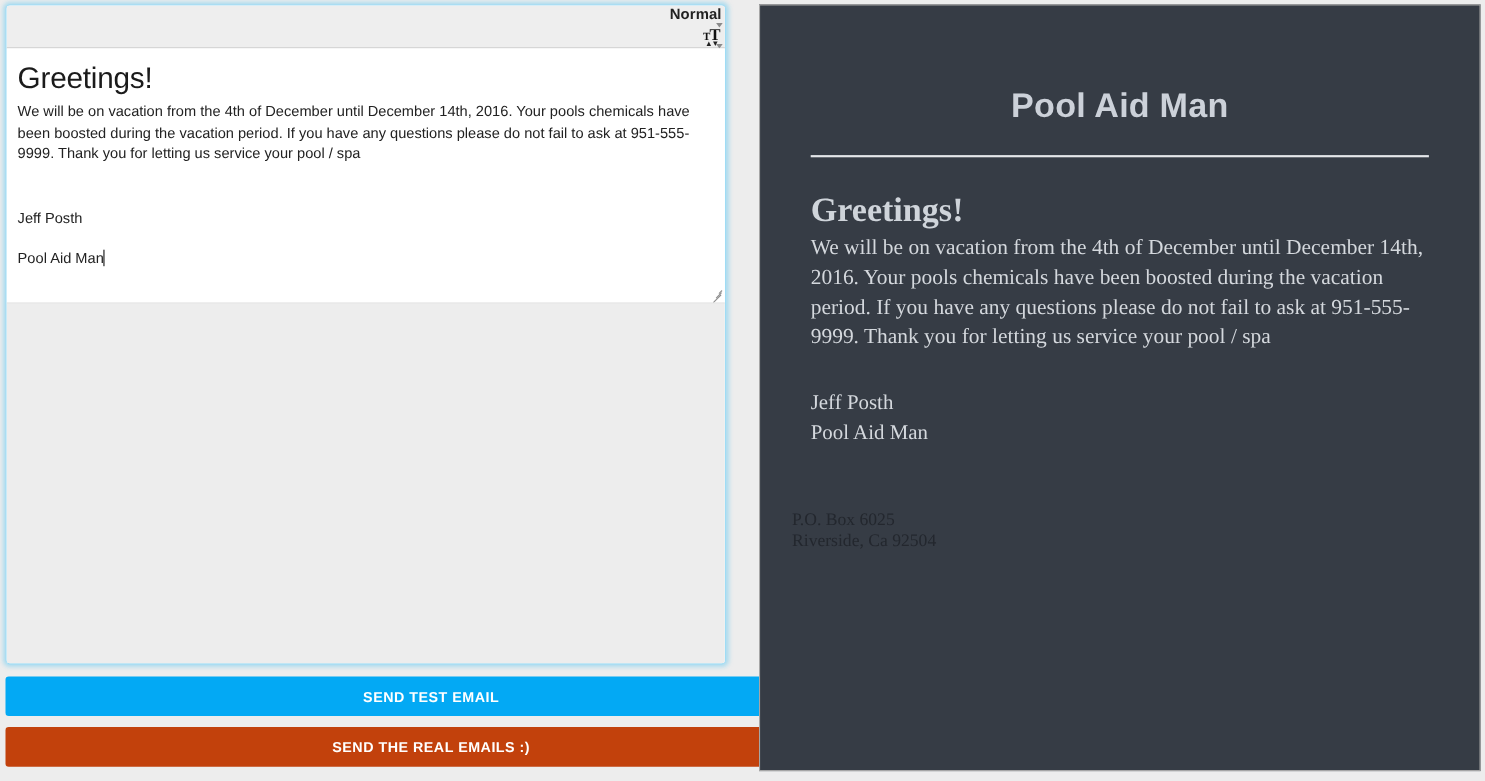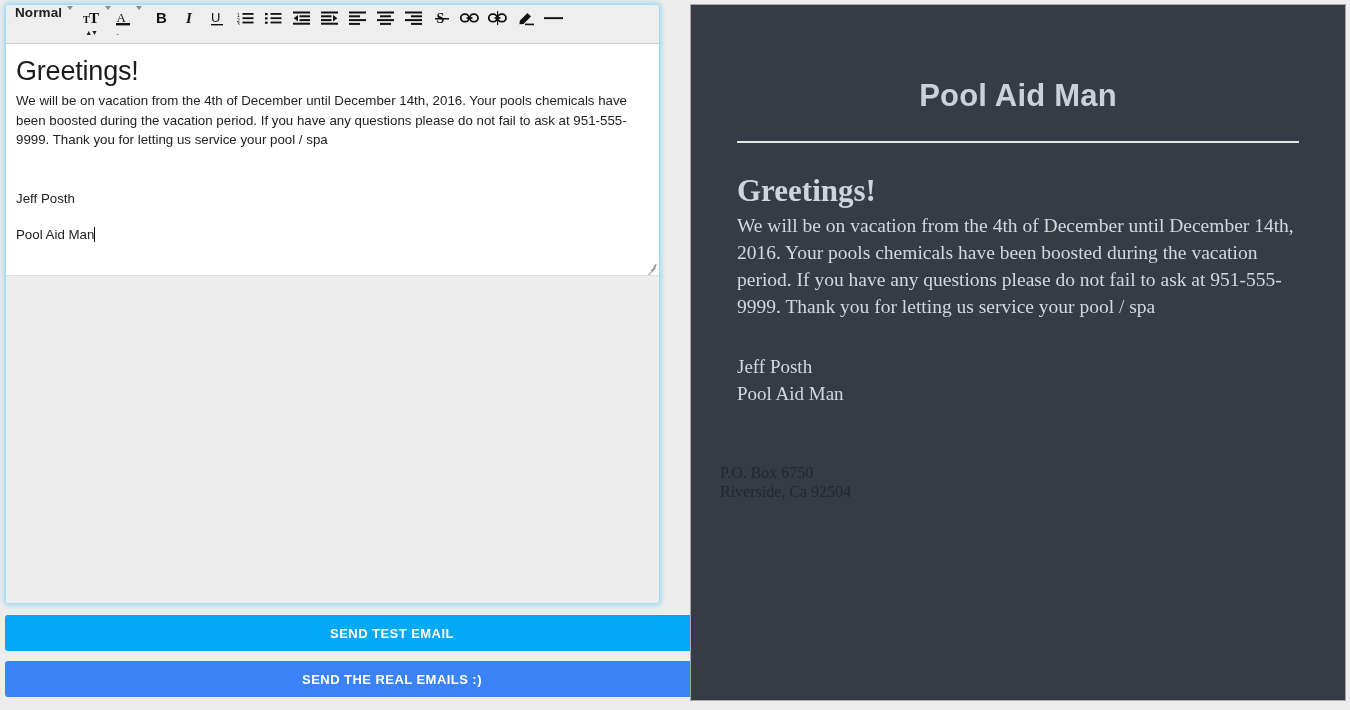--- a/index.html
+++ b/index.html
@@ -41,24 +41,25 @@
     box-shadow: 0 0 4px 2px rgba(116, 206, 240, 0.55);
     overflow: hidden;
   }
 
   .toolbar {
     position: relative;
     height: 39px;
     background: #eeeeee;
     border-bottom: 1px solid #cccccc;
     display: flex;
-    align-items: flex-start;
+    align-items: flex-end;
     padding-left: 9px;
     box-sizing: border-box;
     white-space: nowrap;
+    flex-direction: column;
   }
 
   .tb-format {
     font-size: 13.5px;
     font-weight: bold;
     color: #222;
     letter-spacing: 0.1px;
     margin-right: 3px;
   }
 
@@ -187,21 +188,21 @@
     top: 615px;
     height: 36px;
     line-height: 36px;
     background: #03a9f4;
   }
 
   .btn-real {
     top: 661px;
     height: 36px;
     line-height: 36px;
-    background: #3b82f6;
+    background: #c2410c;
   }
 
   
   .preview-wrap {
     position: absolute;
     left: 690px;
     top: 4px;
     width: 656px;
     height: 697px;
     box-sizing: border-box;
@@ -476,19 +477,19 @@
       <hr class="pv-rule">
       <div class="pv-body">
         <div class="pv-h1">Greetings!</div>
         <div class="pv-p">We will be on vacation from the 4th of December until December 14th, 2016. Your pools chemicals have been boosted during the vacation period. If you have any questions please do not fail to ask at 951-555-9999. Thank you for letting us service your pool / spa</div>
         <div class="pv-sig">
           <div>Jeff Posth</div>
           <div>Pool Aid Man</div>
         </div>
       </div>
       <div class="pv-footer">
-        <div>P.O. Box 6750</div>
+        <div>P.O. Box 6025</div>
         <div>Riverside, Ca 92504</div>
       </div>
     </div>
   </div>
 
 </div>
 
 </body></html>

